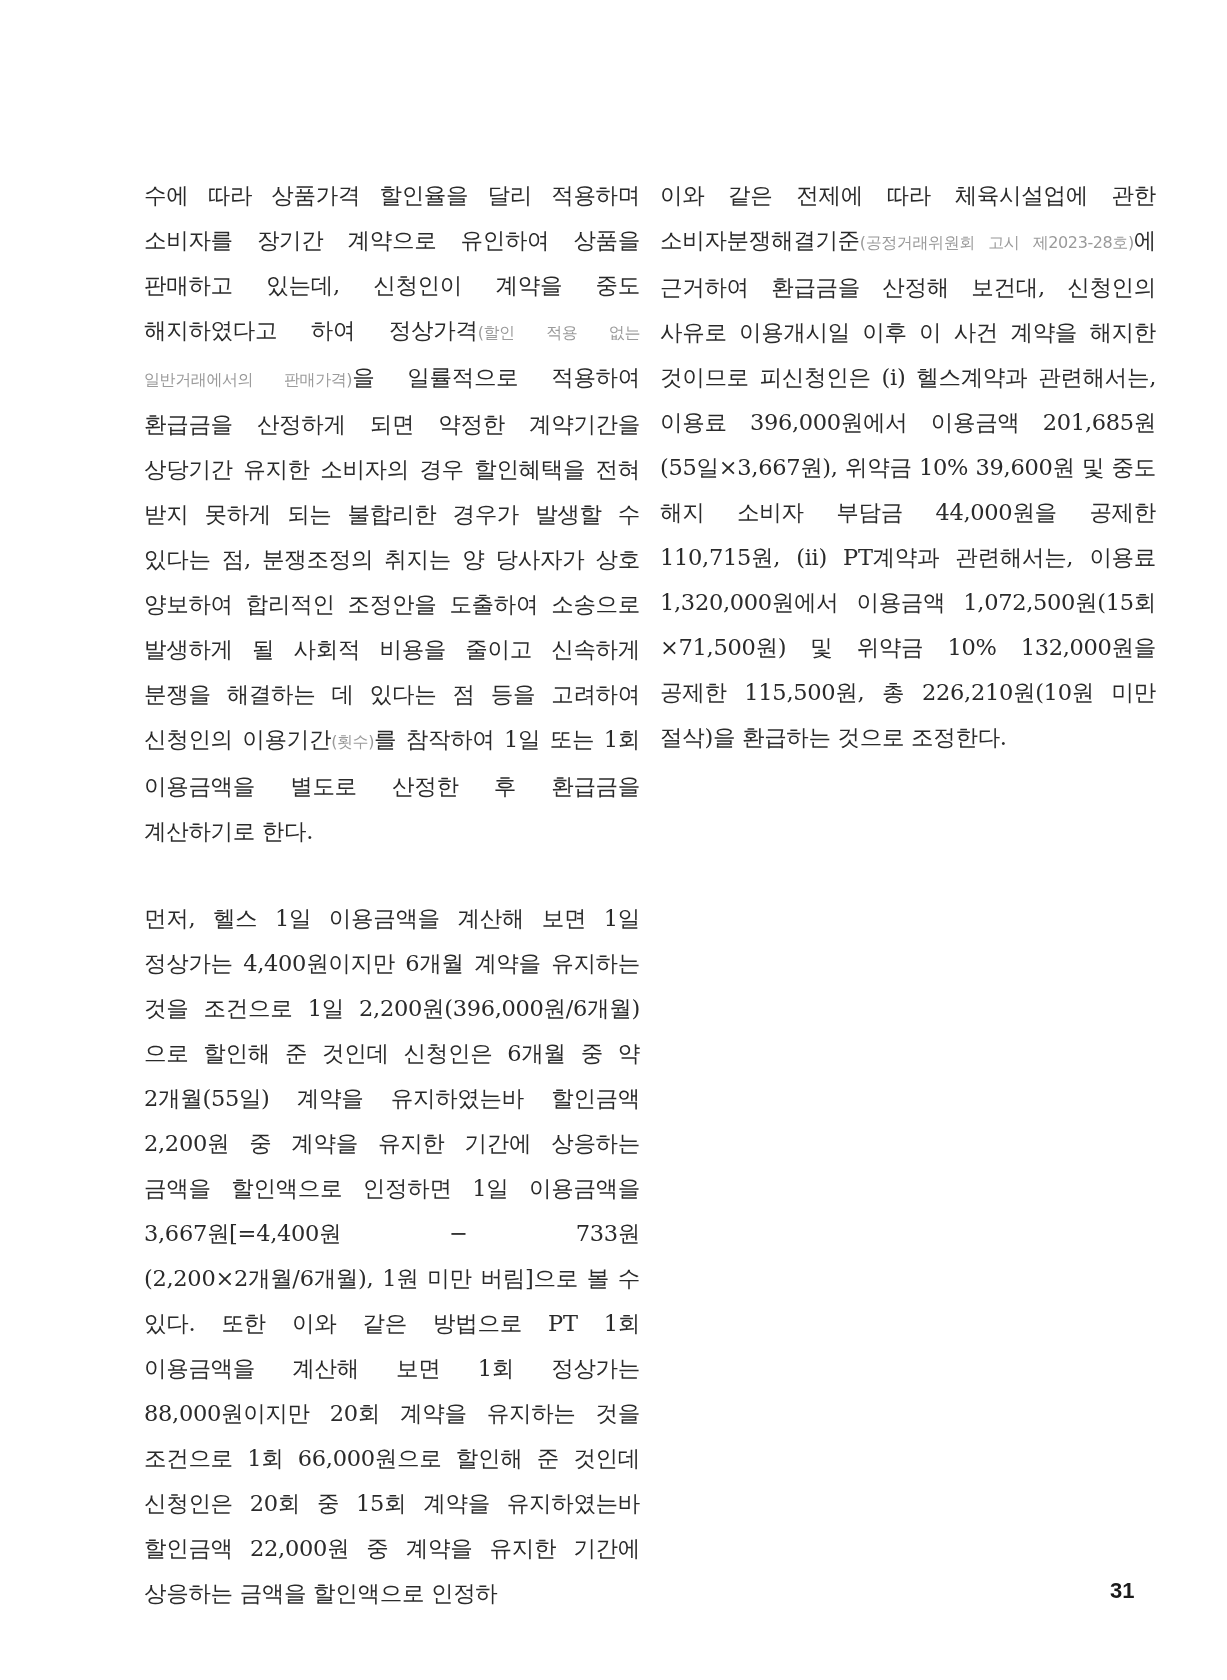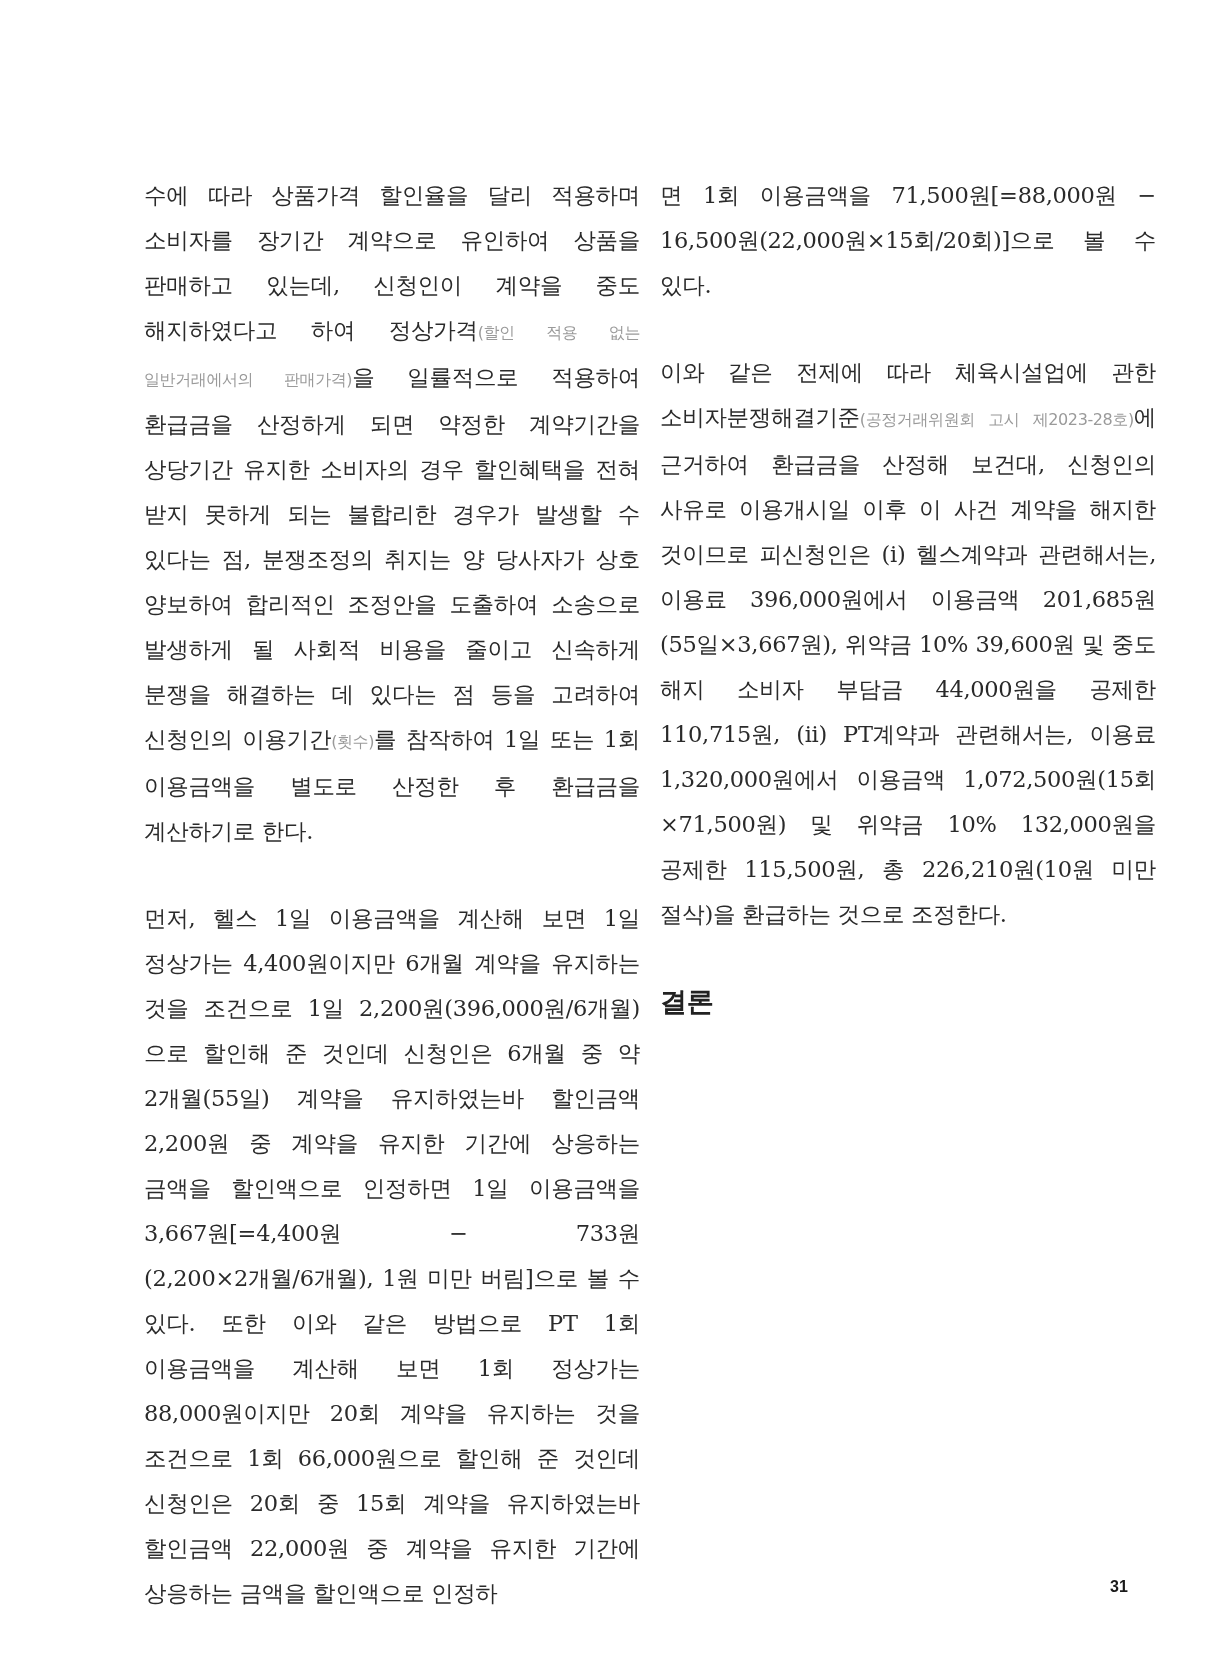--- a/index.html
+++ b/index.html
@@ -52,39 +52,35 @@
     height: 16px;
     vertical-align: -1px;
     margin-left: 4px;
   }
   .page-number {
     position: absolute;
     left: 1110px;
     top: 1578px;
     font-family: "Liberation Sans", "DejaVu Sans", sans-serif;
     font-weight: bold;
-    font-size: 16px;
+    font-size: 22px;
     color: #1a1a1a;
   }
 </style>
 </head>
 <body>
 
 <div class="column col-left">
   <p class="para">
     <span>수에 따라 상품가격 할인율을 달리 적용하며 소비자를 장기간 계약으로 유인하여 상품을 판매하고 있는데, 신청인이 계약을 중도 해지하였다고 하여 정상가격</span><span class="note">(할인 적용 없는 일반거래에서의 판매가격)</span><span>을 일률적으로 적용하여 환급금을 산정하게 되면 약정한 계약기간을 상당기간 유지한 소비자의 경우 할인혜택을 전혀 받지 못하게 되는 불합리한 경우가 발생할 수 있다는 점, 분쟁조정의 취지는 양 당사자가 상호 양보하여 합리적인 조정안을 도출하여 소송으로 발생하게 될 사회적 비용을 줄이고 신속하게 분쟁을 해결하는 데 있다는 점 등을 고려하여 신청인의 이용기간</span><span class="note">(횟수)</span><span>를 참작하여 1일 또는 1회 이용금액을 별도로 산정한 후 환급금을 계산하기로 한다.</span>
   </p>
   <p class="para">
     <span>먼저, 헬스 1일 이용금액을 계산해 보면 1일 정상가는 4,400원이지만 6개월 계약을 유지하는 것을 조건으로 1일 2,200원(396,000원/6개월)으로 할인해 준 것인데 신청인은 6개월 중 약 2개월(55일) 계약을 유지하였는바 할인금액 2,200원 중 계약을 유지한 기간에 상응하는 금액을 할인액으로 인정하면 1일 이용금액을 3,667원[=4,400원 − 733원(2,200×2개월/6개월), 1원 미만 버림]으로 볼 수 있다. 또한 이와 같은 방법으로 PT 1회 이용금액을 계산해 보면 1회 정상가는 88,000원이지만 20회 계약을 유지하는 것을 조건으로 1회 66,000원으로 할인해 준 것인데 신청인은 20회 중 15회 계약을 유지하였는바 할인금액 22,000원 중 계약을 유지한 기간에 상응하는 금액을 할인액으로 인정하</span>
   </p>
 </div>
 
 <div class="column col-right">
   <p class="para">
-    <span>면 1회 이용금액을 71,500원[=88,000원 − 16,500원(22,000원×15회/20회)]으로 볼 수 있다.</span>
-  </p>
-  <p class="para">
     <span>이와 같은 전제에 따라 체육시설업에 관한 소비자분쟁해결기준</span><span class="note">(공정거래위원회 고시 제2023-28호)</span><span>에 근거하여 환급금을 산정해 보건대, 신청인의 사유로 이용개시일 이후 이 사건 계약을 해지한 것이므로 피신청인은 (i) 헬스계약과 관련해서는, 이용료 396,000원에서 이용금액 201,685원(55일×3,667원), 위약금 10% 39,600원 및 중도 해지 소비자 부담금 44,000원을 공제한 110,715원, (ii) PT계약과 관련해서는, 이용료 1,320,000원에서 이용금액 1,072,500원(15회×71,500원) 및 위약금 10% 132,000원을 공제한 115,500원, 총 226,210원(10원 미만 절삭)을 환급하는 것으로 조정한다.</span>
   </p>
-  <h2 class="section-heading">결론</h2>
 </div>
 
 <div class="page-number">31</div>
 
 </body></html>

